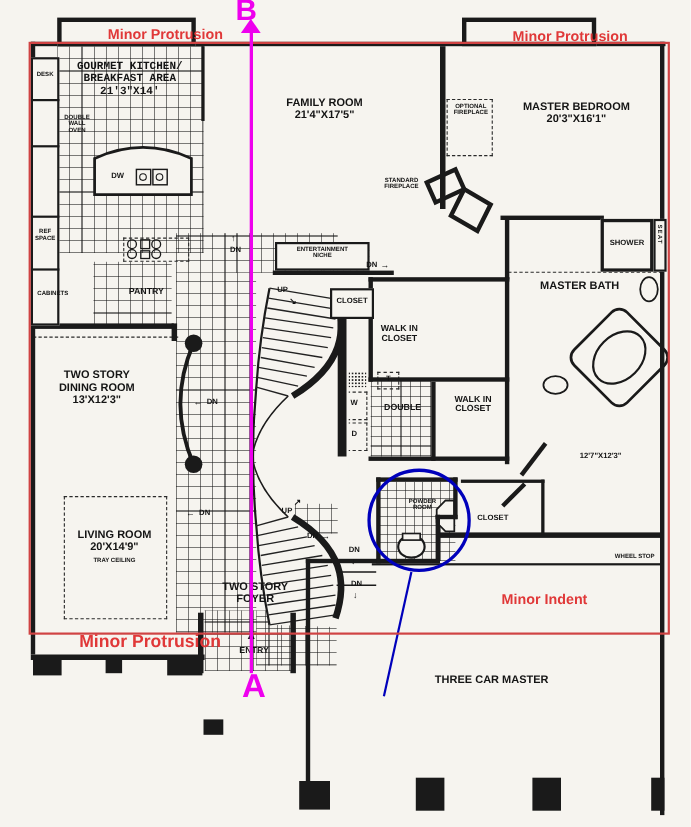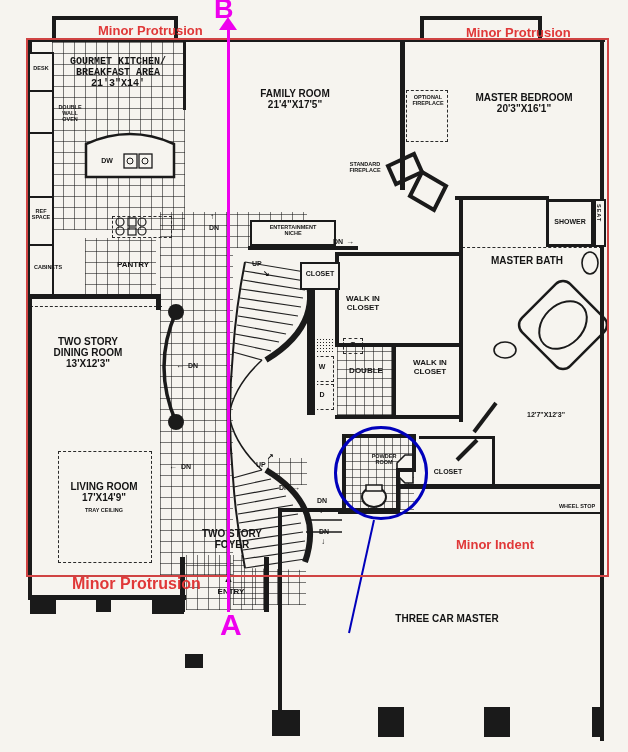--- a/index.html
+++ b/index.html
@@ -244,21 +244,21 @@
 BREAKFAST AREA
 21'3"X14'</div>
   <div class="lbl" style="left:295px;top:88px;">FAMILY ROOM
 21'4"X17'5"</div>
   <div class="lbl" style="left:524px;top:92px;">MASTER BEDROOM
 20'3"X16'1"</div>
   <div class="lbl" style="left:88px;top:336px;">TWO STORY
 DINING ROOM
 13'X12'3"</div>
   <div class="lbl" style="left:104px;top:481px;">LIVING ROOM
-17'X14'9"</div>
+20'X14'9"</div>
   <div class="lbl xs" style="left:104px;top:507px;">TRAY CEILING</div>
   <div class="lbl" style="left:232px;top:528px;">TWO STORY
 FOYER</div>
   <div class="lbl m" style="left:231px;top:588px;">ENTRY</div>
   <div class="lbl s" style="left:546px;top:411px;">12'7"X12'3"</div>
   <div class="glabel">THREE CAR MASTER</div>
   <div class="lbl" style="left:527px;top:255px;">MASTER BATH</div>
   <div class="lbl m" style="left:363px;top:295px;">WALK IN
 CLOSET</div>
   <div class="lbl m" style="left:430px;top:359px;">WALK IN

